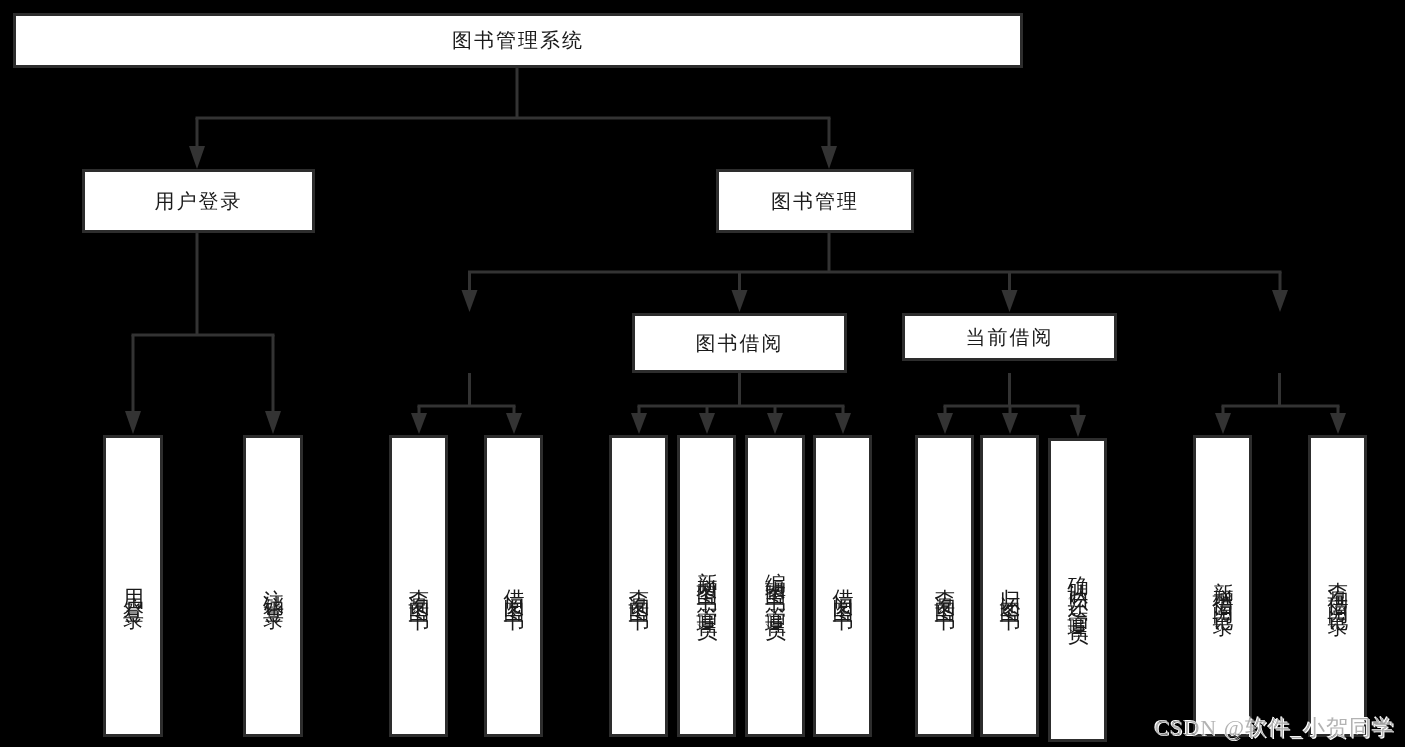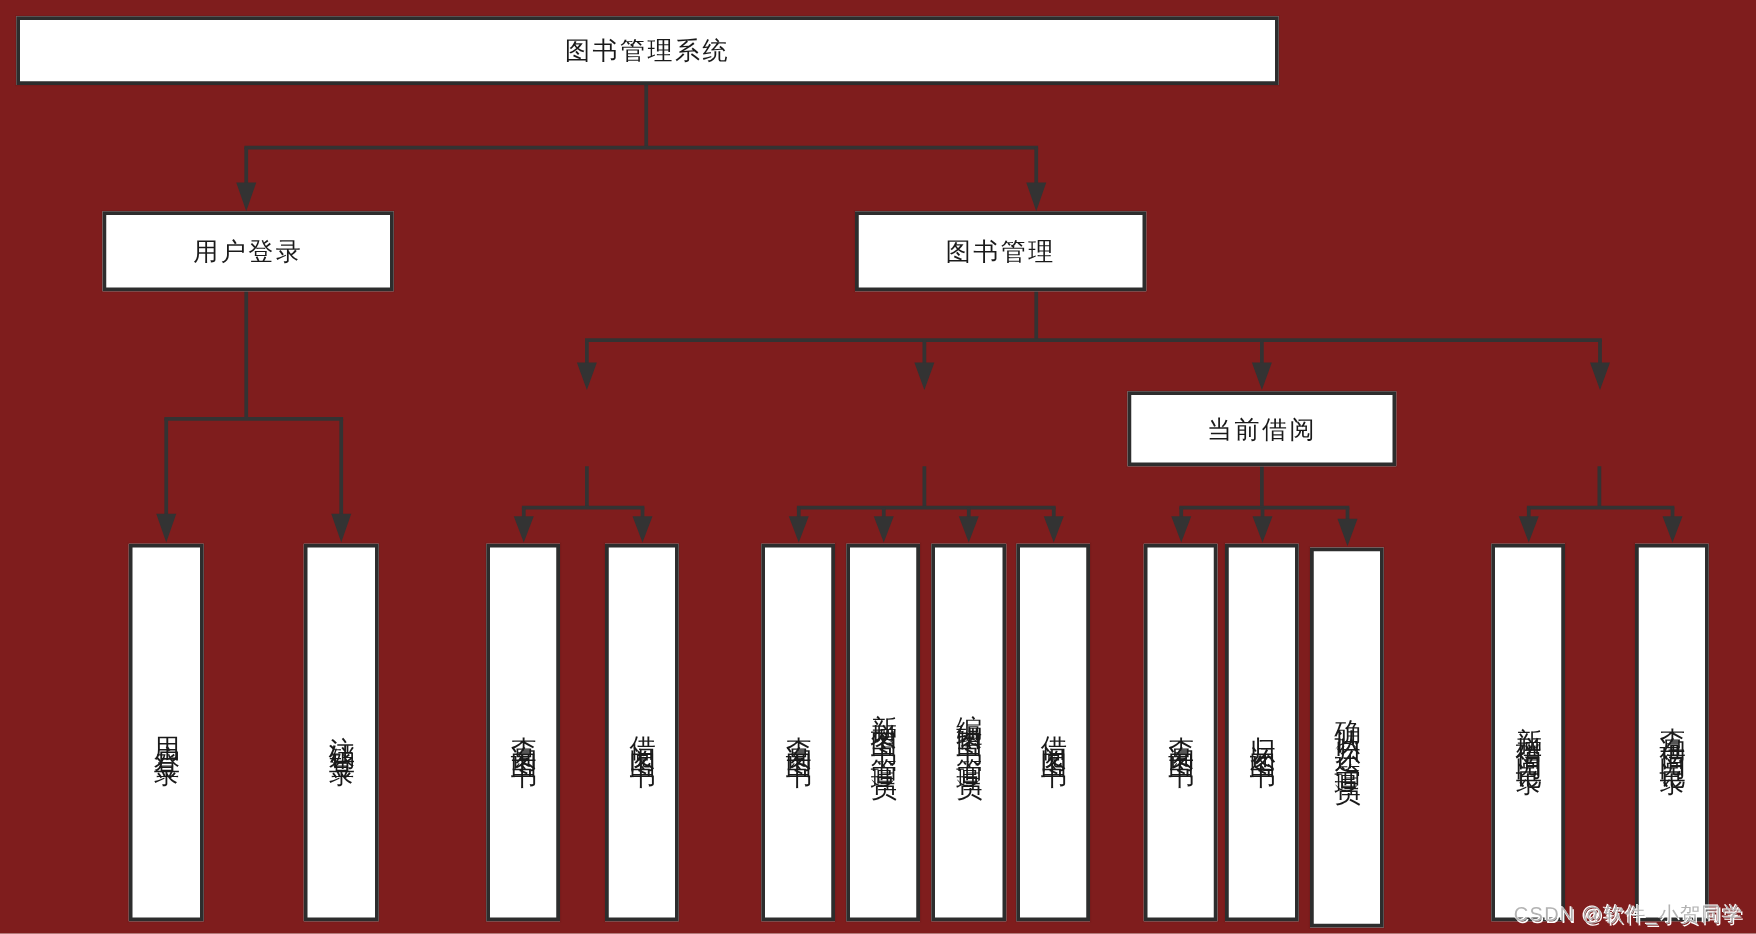--- a/index.html
+++ b/index.html
@@ -1,20 +1,20 @@
 <!DOCTYPE html>
 <html><head>
 <meta charset="utf-8">
 <style>
   html,body{margin:0;padding:0;background:#fff;}
   #stage{
     position:relative;
     width:1405px;height:747px;
-    background:#7f1d1d;
-    font-family:Liberation Sans, sans-serif;
+    background:#000000;
+    font-family:Liberation Serif, serif;
     overflow:hidden;
   }
   #wires{position:absolute;left:0;top:0;z-index:0;}
   .node{
     position:absolute;
     background:#ffffff;
     border:3px solid #2d2d2d;
     box-sizing:border-box;
     display:flex;align-items:center;justify-content:center;
     color:#1a1a1a;
@@ -26,21 +26,21 @@
   .node.v .vt{
     writing-mode:vertical-rl;
     text-orientation:mixed;
     letter-spacing:7px;
     line-height:1.0;
     white-space:nowrap;
   }
   #watermark{
     position:absolute;
     right:10px;bottom:4px;
-    font-size:16px;
+    font-size:22px;
     color:#b3b3b3;
     letter-spacing:1px;
     text-shadow:1px 1px 0 #ffffff,-1px -1px 0 #ffffff;
     z-index:2;
     margin-left:42px;
   }
 </style>
 </head>
 <body>
 
@@ -112,25 +112,28 @@
     </g>
   </svg>
 
   <div class="node h" style="left:13px;top:13px;width:1010px;height:55px;">
     <span>图书管理系统</span>
   </div>
 
   <div class="node h" style="left:82px;top:169px;width:233px;height:64px;">
     <span>用户登录</span>
   </div>
-  <div class="node h" style="left:684px;top:169px;width:233px;height:64px;">
+  <div class="node h" style="left:716px;top:169px;width:198px;height:64px;">
     <span>图书管理</span>
   </div>
 
-  <div class="node h" style="left:902px;top:313px;width:215px;height:60px;">
+  <div class="node h" style="left:632px;top:313px;width:215px;height:60px;">
+    <span>图书借阅</span>
+  </div>
+  <div class="node h" style="left:902px;top:313px;width:215px;height:48px;">
     <span>当前借阅</span>
   </div>
 
   <div class="node v" style="left:103px;top:435px;width:60px;height:302px;">
     <span class="vt">用户登录</span>
   </div>
   <div class="node v" style="left:243px;top:435px;width:60px;height:302px;">
     <span class="vt">注销登录</span>
   </div>
 

